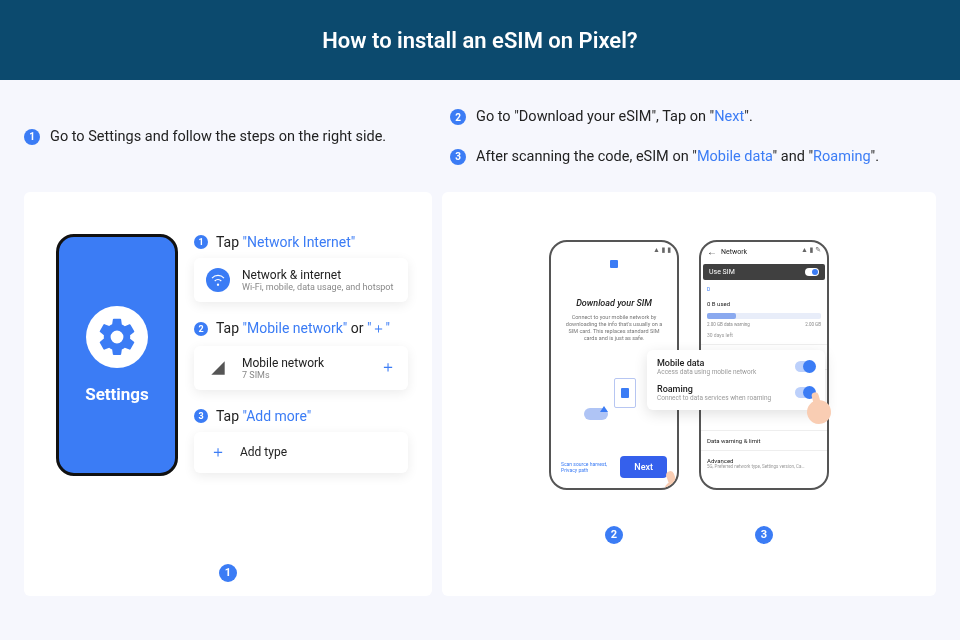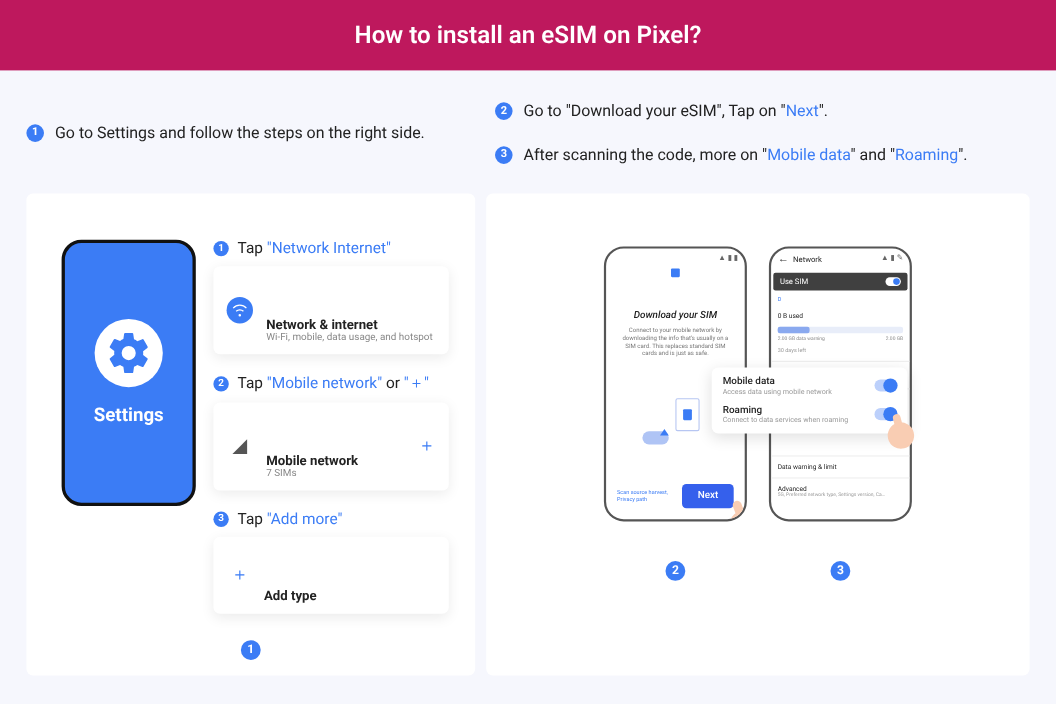--- a/index.html
+++ b/index.html
@@ -4,22 +4,22 @@
 <style>
 * { margin: 0; padding: 0; box-sizing: border-box; }
 body {
   width: 960px; height: 640px;
   background: #f6f7fd;
   font-family: -apple-system, BlinkMacSystemFont, "Segoe UI", Roboto, Arial, sans-serif;
   color: #222;
   overflow: hidden;
 }
 .header {
-  background: #be185d;
-  height: 64px;
+  background: #0c4a6e;
+  height: 80px;
   display: flex; align-items: center; justify-content: center;
 }
 .header h1 { color: #fff; font-size: 22px; font-weight: 600; }
 .instructions {
   display: grid; grid-template-columns: 408px 500px;
   gap: 18px; padding: 26px 24px 12px 24px;
 }
 .instr-item { display: flex; align-items: flex-start; gap: 10px; font-size: 14.5px; line-height: 1.5; }
 .instr-group { display: flex; flex-direction: column; gap: 18px; }
 .bullet {
@@ -60,21 +60,21 @@
   display: inline-flex; align-items: center; justify-content: center;
 }
 .qlabel { color: #3b7cf5; }
 .step-card {
   background: #fff; border-radius: 6px;
   box-shadow: 0 3px 12px rgba(0,0,0,0.08);
   padding: 10px 12px; display: flex; align-items: center; gap: 12px;
 }
 .sc-icon { width: 24px; height: 24px; display:flex; align-items:center; justify-content:center; }
 .sc-text { display:flex; flex-direction:column; }
-.sc-title { font-size: 12px; font-weight: 700; margin-top: 36px; }
+.sc-title { font-size: 12px; font-weight: 400; }
 .sc-sub { font-size: 9px; color: #888; }
 .step-card.mobnet { justify-content: space-between; }
 .mobnet-left { display:flex; align-items:center; gap:12px; }
 .plus { color:#3b7cf5; font-size:16px; }
 .addmore-card { display:flex; align-items:center; gap:14px; }
 .addmore-plus { color:#3b7cf5; font-size:16px; font-weight:400; margin-left:4px; }
 
 
 .card2 { display:flex; gap:20px; justify-content:center; align-items:flex-start; padding-top:30px; }
 .col { display:flex; flex-direction:column; align-items:center; position:relative; }
@@ -148,21 +148,21 @@
   <div class="instr-group">
     <div class="instr-item">
       <span class="bullet">2</span>
       <span>
         <span>Go to "Download your eSIM", Tap on "</span><span class="link">Next</span><span>".</span>
       </span>
     </div>
     <div class="instr-item">
       <span class="bullet">3</span>
       <span>
-        <span>After scanning the code, more on "</span><span class="link">Mobile data</span><span>" and "</span><span class="link">Roaming</span><span>".</span>
+        <span>After scanning the code, eSIM on "</span><span class="link">Mobile data</span><span>" and "</span><span class="link">Roaming</span><span>".</span>
       </span>
     </div>
   </div>
 </div>
 
 <div class="cards">
 
   <div class="card">
     <div class="card1-inner">
       <div class="phone-settings">

